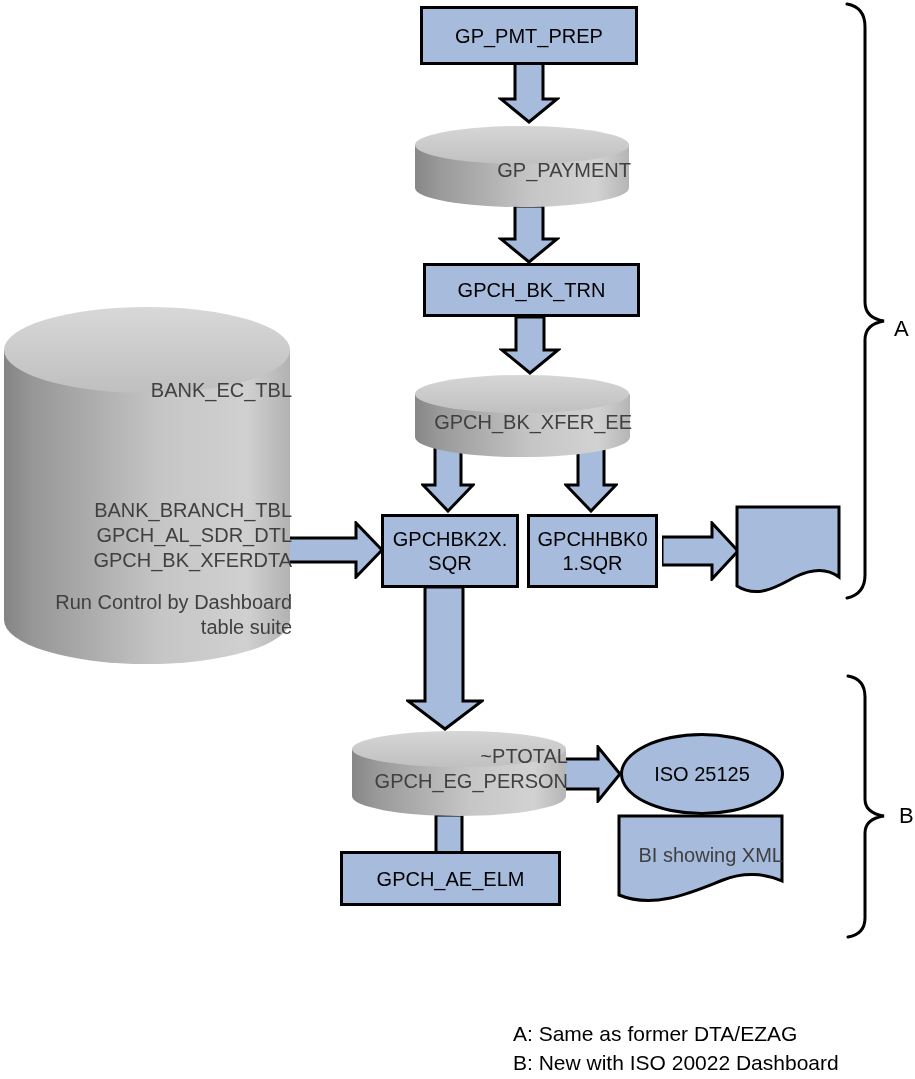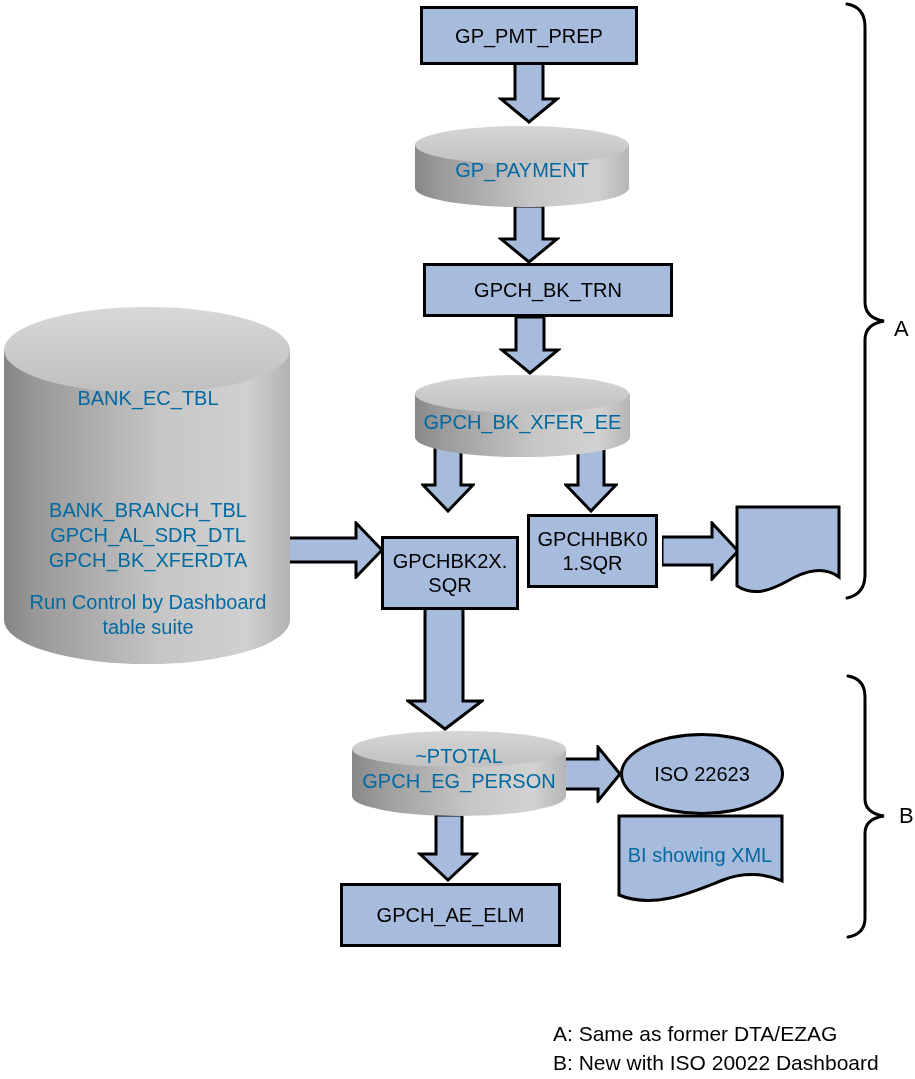--- a/index.html
+++ b/index.html
@@ -3,23 +3,23 @@
 <meta charset="utf-8">
 <style>
   html,body{margin:0;padding:0;background:#ffffff;}
   #canvas{position:relative;width:915px;height:1079px;background:#ffffff;overflow:hidden;
           font-family:"Liberation Sans", sans-serif;color:#000;}
   .abs{position:absolute;}
   .node{position:absolute;background:#a7bbdd;border:3px solid #000;box-sizing:border-box;
         display:flex;flex-direction:column;align-items:center;justify-content:center;
         text-align:center;font-size:20px;line-height:1.2;color:#000;}
   .ellipse{border-radius:50%;}
-  .cyltext{position:absolute;text-align:center;font-size:20px;line-height:25px;color:#0369a1;}
+  .cyltext{position:absolute;text-align:right;font-size:20px;line-height:25px;color:#404040;}
   .lbl{position:absolute;font-size:22px;color:#000;}
-  .legend{position:absolute;font-size:21px;line-height:29px;color:#000;white-space:nowrap;margin-left:40px;}
+  .legend{position:absolute;font-size:21px;line-height:29px;color:#000;white-space:nowrap;}
   svg{display:block;}
   .arrow polygon{fill:#a7bbdd;stroke:#000;stroke-width:3;}
   .brace path{fill:none;stroke:#000;stroke-width:3;stroke-linecap:round;}
   .doc path{fill:#a7bbdd;stroke:#000;stroke-width:3;}
 </style>
 </head>
 <body>
 
 <div id="canvas">
 
@@ -102,21 +102,21 @@
         <stop offset="1" stop-color="#b2b2b2"></stop>
       </linearGradient>
       <linearGradient id="cg3t" x1="0" y1="0" x2="0" y2="1">
         <stop offset="0" stop-color="#d8d8d8"></stop>
           <stop offset="1" stop-color="#bfbfbf"></stop>
       </linearGradient>
     </defs>
     <path d="M2,46 L2,316 A143,44 0 0 0 288,316 L288,46 Z" fill="url(#cg3)"></path>
     <ellipse cx="145" cy="46" rx="143" ry="43" fill="url(#cg3t)"></ellipse>
   </svg>
-  <div class="cyltext" style="left:4px;top:386px;width:288px">
+  <div class="cyltext" style="left:4px;top:378px;width:288px">
     <div>BANK_EC_TBL</div>
   </div>
   <div class="cyltext" style="left:4px;top:590px;width:288px">
     <div>Run Control by Dashboard</div>
     <div>table suite</div>
   </div>
   <div class="cyltext" style="left:4px;top:498px;width:288px">
     <div>BANK_BRANCH_TBL</div>
     <div>GPCH_AL_SDR_DTL</div>
     <div>GPCH_BK_XFERDTA</div>
@@ -141,40 +141,40 @@
   </svg>
   <div class="cyltext" style="left:350px;top:744px;width:218px">
     <div>~PTOTAL</div>
     <div>GPCH_EG_PERSON</div>
   </div>
 
   <div class="node" style="left:420px;top:6px;width:218px;height:59px">
     <div>GP_PMT_PREP</div>
   </div>
 
-  <div class="node" style="left:423px;top:263px;width:250px;height:54px">
+  <div class="node" style="left:423px;top:263px;width:217px;height:54px">
     <div>GPCH_BK_TRN</div>
   </div>
 
-  <div class="node" style="left:381px;top:536px;width:138px;height:74px">
+  <div class="node" style="left:381px;top:514px;width:138px;height:74px">
     <div>GPCHBK2X.</div>
     <div>SQR</div>
   </div>
 
   <div class="node" style="left:527px;top:514px;width:131px;height:74px">
     <div>GPCHHBK0</div>
     <div>1.SQR</div>
   </div>
 
-  <div class="node" style="left:340px;top:883px;width:221px;height:64px">
+  <div class="node" style="left:340px;top:851px;width:221px;height:55px">
     <div>GPCH_AE_ELM</div>
   </div>
 
   <div class="node ellipse" style="left:620px;top:733px;width:164px;height:82px">
-    <div>ISO 22623</div>
+    <div>ISO 25125</div>
   </div>
 
   <svg class="abs doc" style="left:735px;top:505px" width="108" height="96">
     <path d="M2,2 L104,2 L104,72 C92,63 78,63 60,72 C46,79 24,95 2,81 Z"></path>
   </svg>
 
   <svg class="abs doc" style="left:617px;top:814px" width="169" height="92">
     <path d="M2,2 L165,2 L165,67 C148,59 126,58 106,66 C78,77 38,96 2,81 Z"></path>
   </svg>
   <div class="cyltext" style="left:617px;top:843px;width:166px">BI showing XML</div>

